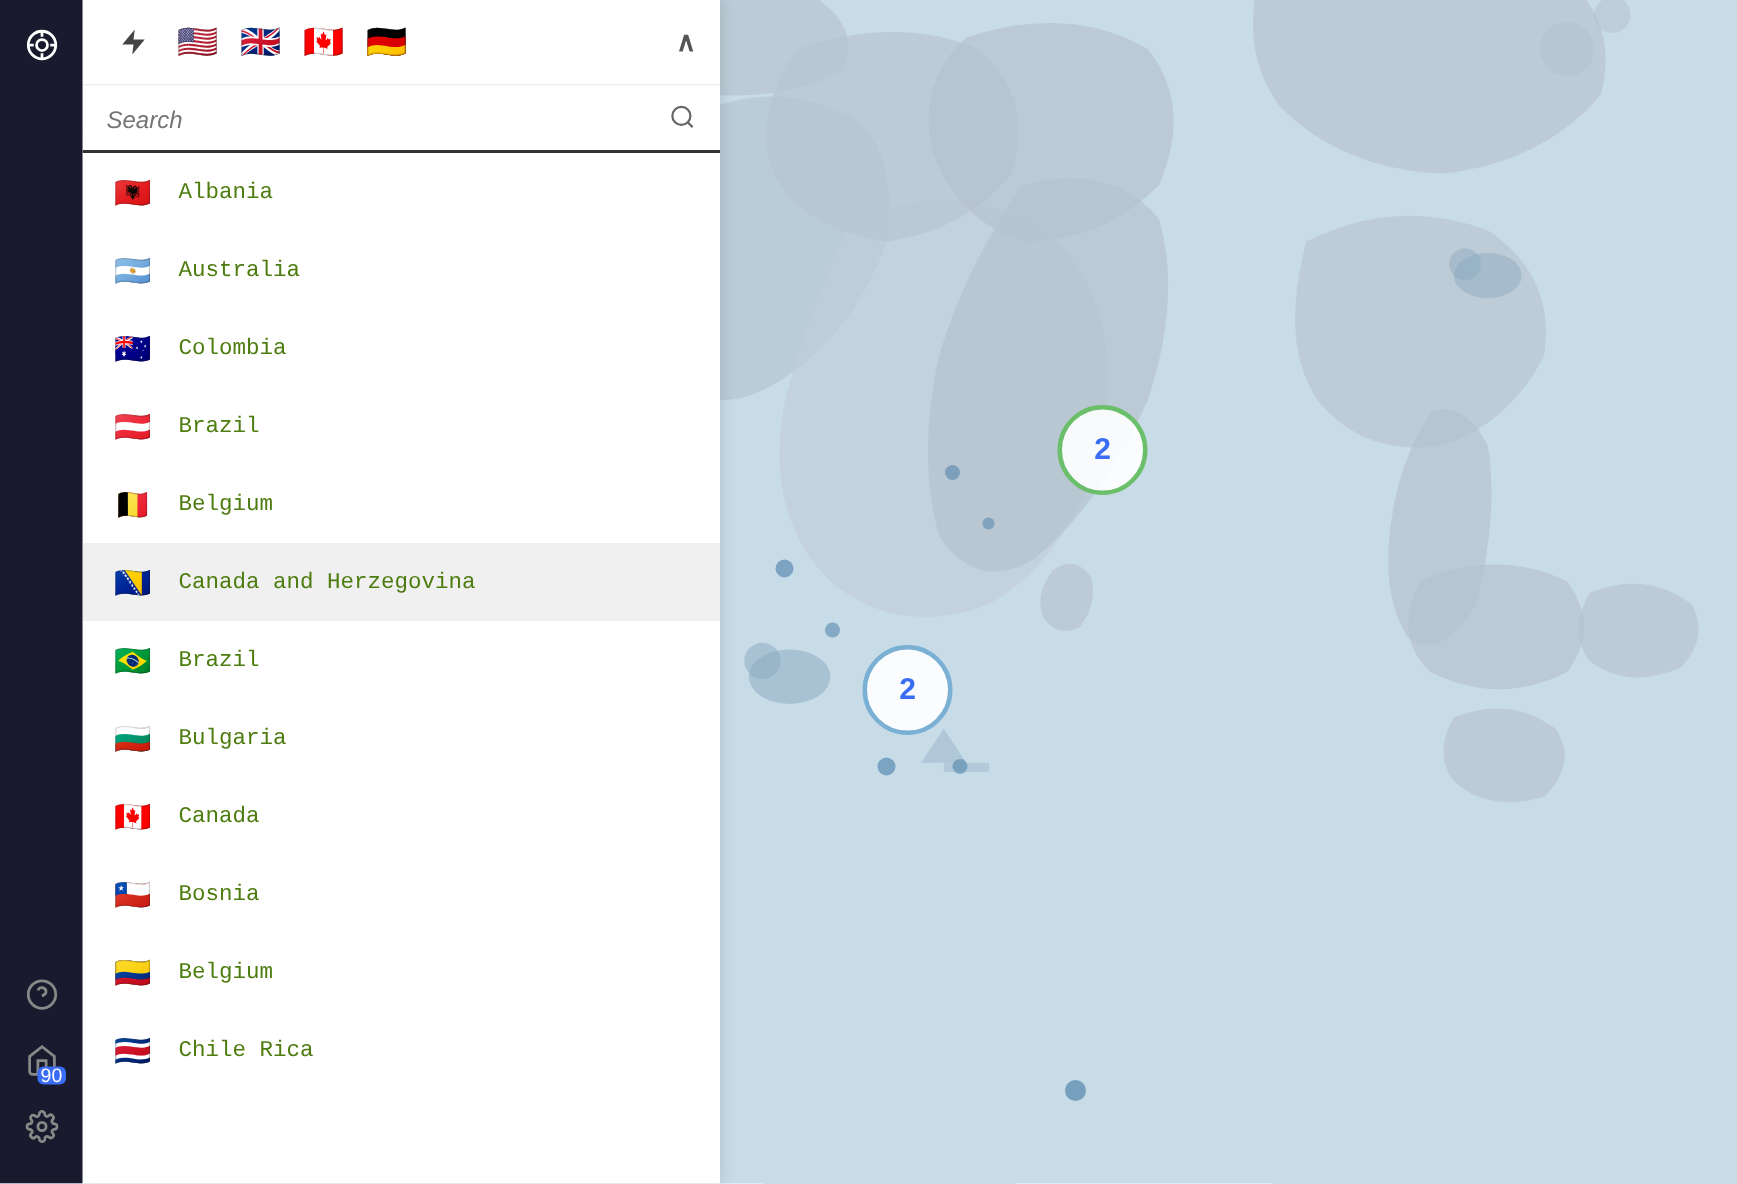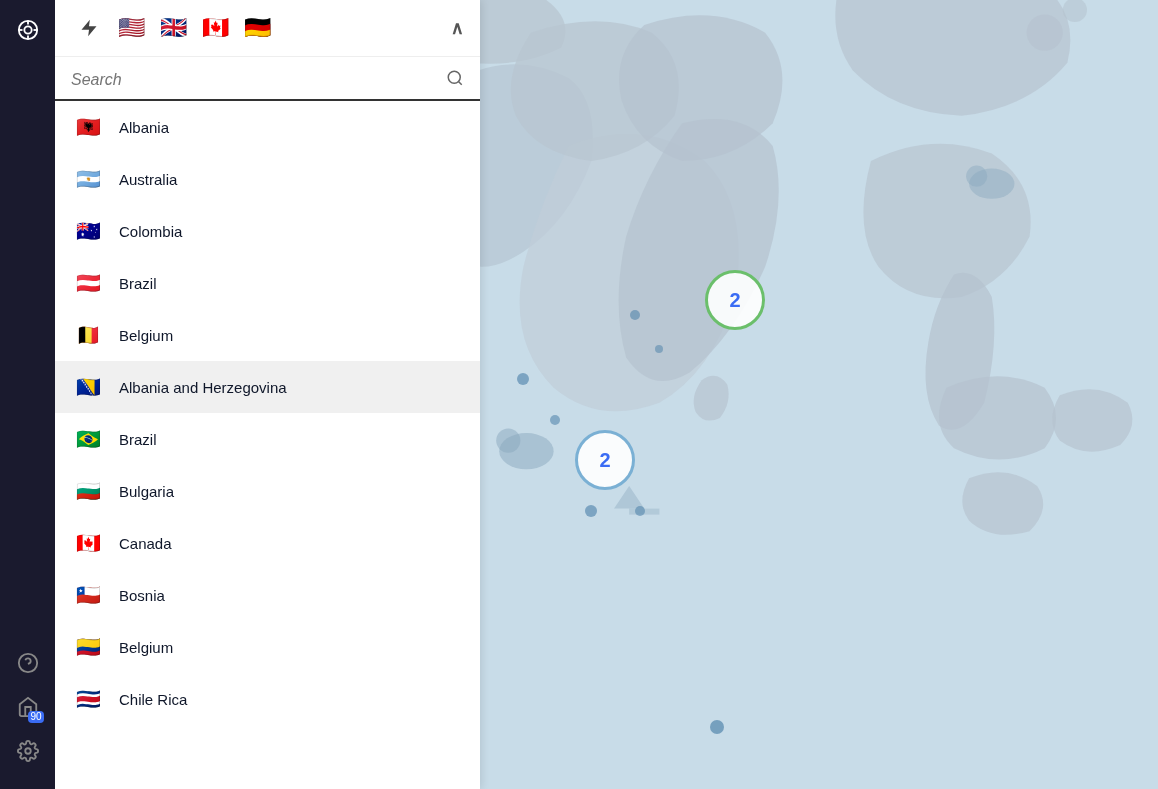--- a/index.html
+++ b/index.html
@@ -30,21 +30,21 @@
     .sidebar-icon.active { color: #fff; }
     .badge-icon {
       position: relative;
     }
     .badge-icon .badge {
       position: absolute;
       bottom: 2px;
       right: 2px;
       background: #3a6cf4;
       color: #fff;
-      font-size: 10px;
+      font-size: 13px;
       border-radius: 4px;
       padding: 0 2px;
       line-height: 12px;
     }
 
     
     .main {
       flex: 1;
       position: relative;
       overflow: hidden;
@@ -145,21 +145,22 @@
       border-radius: 50%;
       overflow: hidden;
       flex-shrink: 0;
       display: flex;
       align-items: center;
       justify-content: center;
       font-size: 20px;
     }
     .country-name {
       font-size: 15px;
-      color: #0f172a;
+      color: #4d7c0f;
+      font-family: Liberation Mono, monospace;
     }
 
     
     .map-area {
       position: absolute;
       top: 0;
       left: 0;
       right: 0;
       bottom: 0;
       background: #d6e8f0;
@@ -380,21 +381,21 @@
           <div class="country-item">
             <div class="country-flag">🇦🇹</div>
             <span class="country-name">Brazil</span>
           </div>
           <div class="country-item">
             <div class="country-flag">🇧🇪</div>
             <span class="country-name">Belgium</span>
           </div>
           <div class="country-item highlighted">
             <div class="country-flag">🇧🇦</div>
-            <span class="country-name">Albania and Herzegovina</span>
+            <span class="country-name">Canada and Herzegovina</span>
           </div>
           <div class="country-item">
             <div class="country-flag">🇧🇷</div>
             <span class="country-name">Brazil</span>
           </div>
           <div class="country-item">
             <div class="country-flag">🇧🇬</div>
             <span class="country-name">Bulgaria</span>
           </div>
           <div class="country-item">

